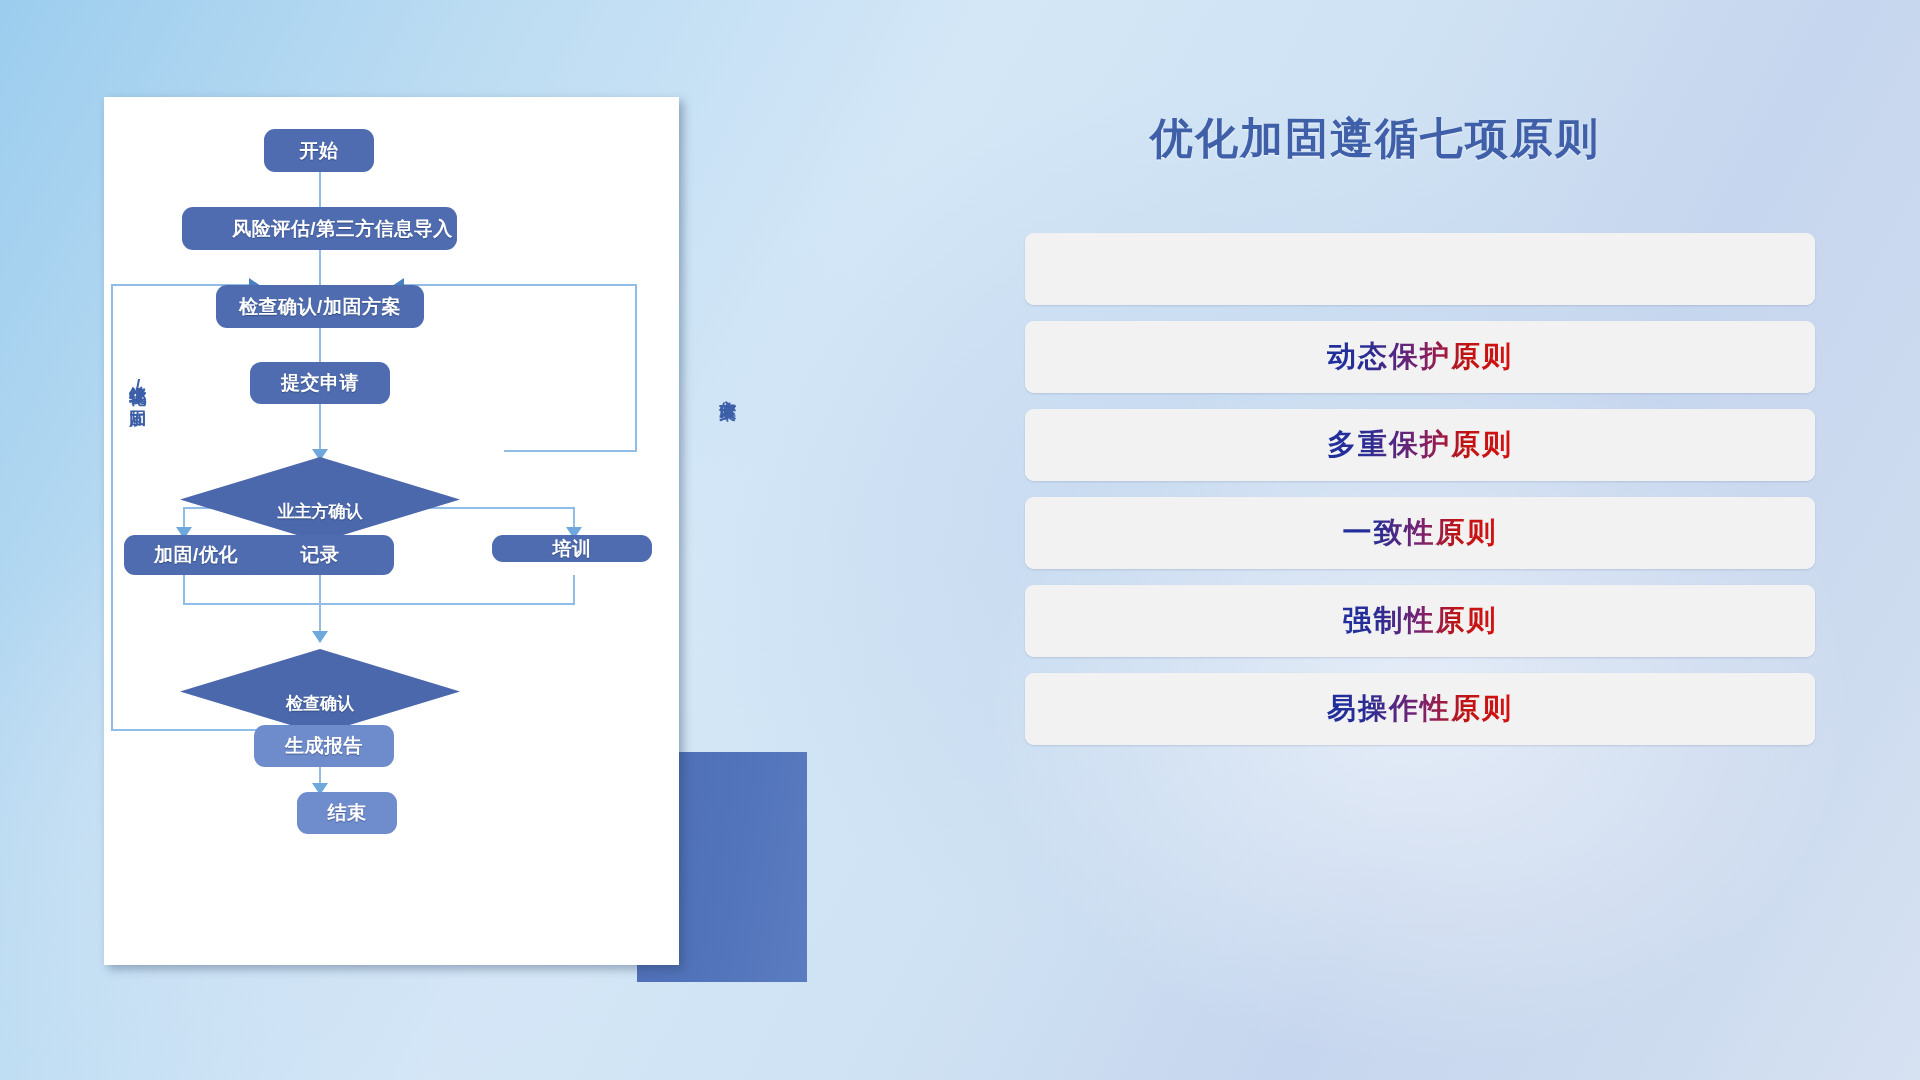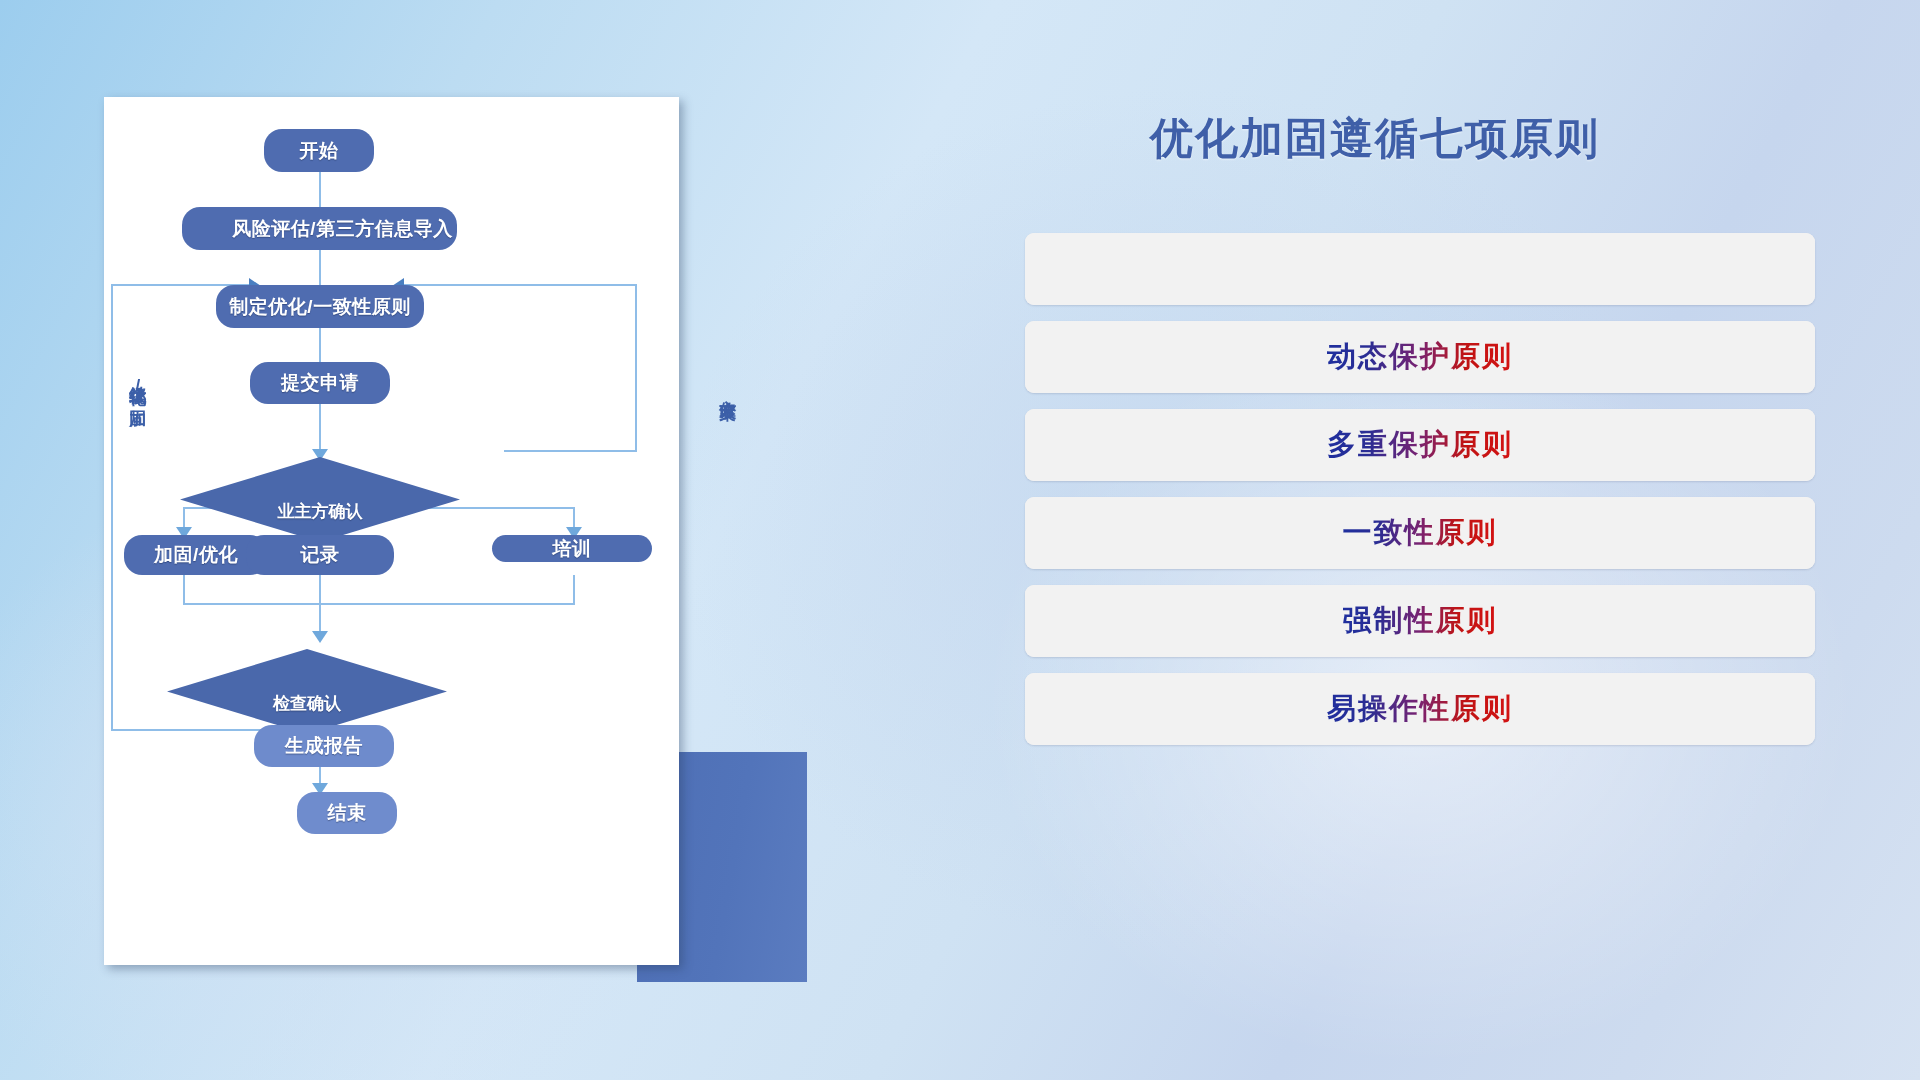--- a/index.html
+++ b/index.html
@@ -22,21 +22,21 @@
     background:linear-gradient(100deg,#4e6fb5 0%,#5274ba 55%,#5b7cc0 100%);
   }
   #flow-card{
     position:absolute;left:104px;top:97px;width:575px;height:868px;
     background:#ffffff;
     box-shadow:4px 4px 9px rgba(40,60,95,.38);
   }
   .node{
     position:absolute;box-sizing:border-box;
     display:flex;align-items:center;justify-content:center;
-    background:#4f6cb0;color:#ffffff;border-radius:18px;
+    background:#4f6cb0;color:#ffffff;border-radius:11px;
     font-weight:bold;letter-spacing:.5px;white-space:nowrap;
     text-shadow:0 1px 1px rgba(25,40,80,.45);
   }
   .node.light{
     background:#6e8bcc;color:#ffffff;
   }
   .node.end-node{
     background:#6f8ccd;color:#ffffff;
   }
   .diamond{
@@ -144,36 +144,36 @@
     <div class="ln lnv" style="left:215px;top:660px;width:2px;height:35px;"></div>
     <div class="arw down" style="left:208px;top:686px;"></div>
 
     <div class="vlabel" style="left:24px;top:275px;">继续优化/加固</div>
     <div class="vlabel" style="left:614px;top:290px;">方案修改</div>
 
     <div class="node" style="left:160px;top:32px;width:110px;height:43px;font-size:19px;">开始</div>
 
     <div class="node" style="left:78px;top:110px;width:275px;height:43px;font-size:19px;padding-left:46px;">风险评估/第三方信息导入</div>
 
-    <div class="node" style="left:112px;top:188px;width:208px;height:43px;font-size:19px;">制定优化/一致性原则</div>
+    <div class="node" style="left:112px;top:188px;width:208px;height:43px;font-size:19px;">检查确认/加固方案</div>
 
     <div class="node" style="left:146px;top:265px;width:140px;height:42px;font-size:19px;">提交申请</div>
 
     <div class="diamond" style="left:76px;top:360px;width:280px;height:85px;font-size:17px;">
       <div class="dshape"></div>
       <span class="dlabel">业主方确认</span>
     </div>
 
     <div class="node" style="left:20px;top:438px;width:144px;height:40px;font-size:19px;">加固/优化</div>
 
     <div class="node" style="left:142px;top:438px;width:148px;height:40px;font-size:19px;">记录</div>
 
     <div class="node" style="left:388px;top:438px;width:160px;height:27px;font-size:19px;">培训</div>
 
-    <div class="diamond" style="left:63px;top:552px;width:280px;height:85px;font-size:17px;text-align:right;">
+    <div class="diamond" style="left:76px;top:552px;width:280px;height:85px;font-size:17px;text-align:right;">
       <div class="dshape"></div>
       <span class="dlabel">检查确认</span>
     </div>
 
     <div class="node light" style="left:150px;top:628px;width:140px;height:42px;font-size:19px;">生成报告</div>
 
     <div class="node end-node" style="left:170px;top:695px;width:100px;height:42px;font-size:19px;margin-left:23px;">结束</div>
 
   </div>
 

